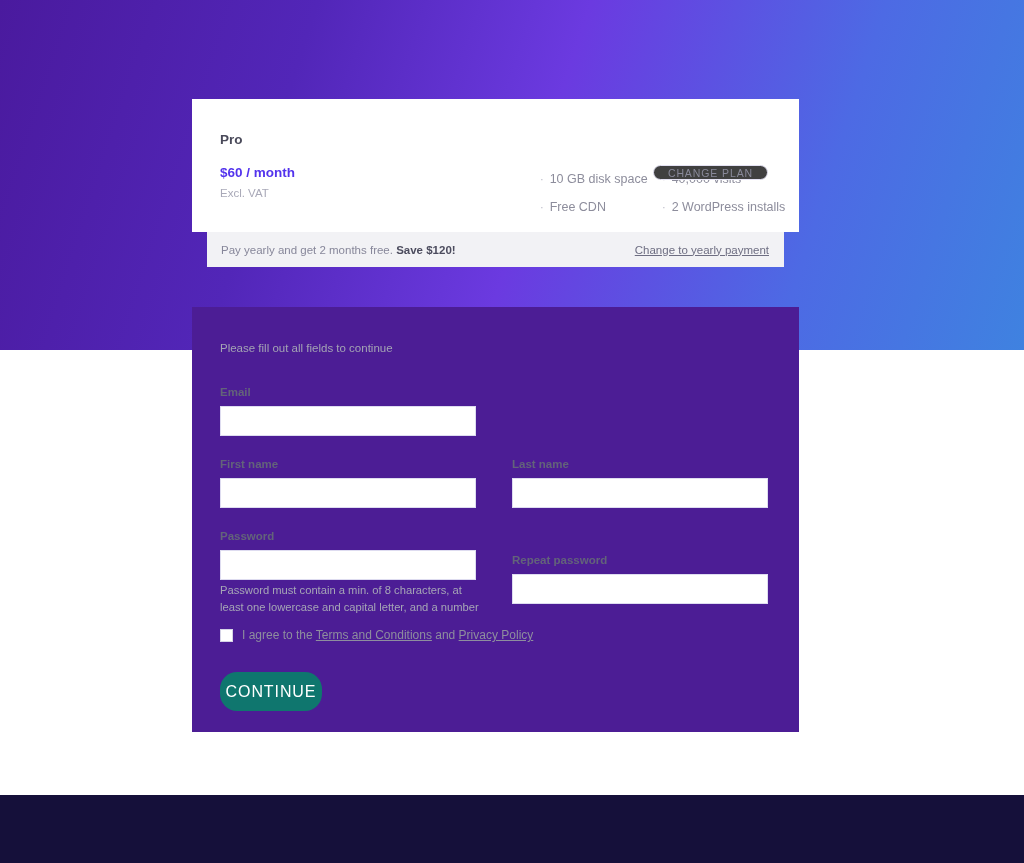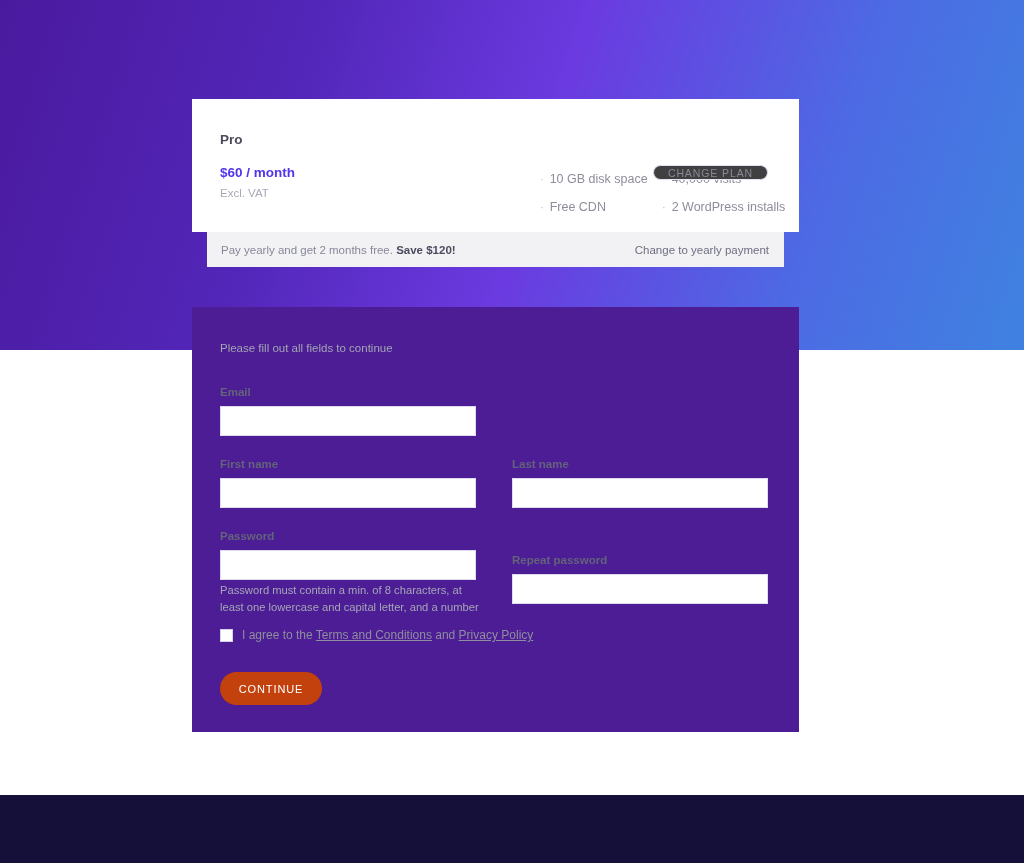--- a/index.html
+++ b/index.html
@@ -97,21 +97,21 @@
     position: absolute; left: 207px; top: 232px; width: 577px; height: 35px;
     background: #f2f2f5;
     display: flex; align-items: center;
   }
   .yearly-text {
     position: absolute; left: 14px; font-size: 11.5px; color: #87879a;
   }
   .yearly-text b { color: #4c4c5e; }
   .yearly-link {
     position: absolute; right: 15px; font-size: 11.5px; color: #6e6e82;
-    cursor: pointer; padding-left: 34px;
+    text-decoration: underline; cursor: pointer; padding-left: 34px;
   }
 
   
   .form-card {
     position: absolute; left: 192px; top: 307px; width: 607px; height: 425px;
     background: #4c1d95;
   }
   .form-note {
     position: absolute; left: 28px; top: 35px;
     font-size: 11.5px; color: #a4a4b4;
@@ -141,23 +141,23 @@
   }
   .agree-box {
     width: 13px; height: 13px; border: 1px solid #d5d3e6; background: #fff;
     margin-right: 9px; cursor: pointer; flex: 0 0 auto;
   }
   .agree-row a {
     color: #8e8e9e; text-decoration: underline; cursor: pointer;
   }
   .continue-btn {
     position: absolute; left: 220px; top: 672px;
-    width: 102px; height: 33px; border: none; border-radius: 17px;
-    background: #c2410c; color: #ffffff;
-    font-size: 11px; letter-spacing: 0.9px;
+    width: 102px; height: 39px; border: none; border-radius: 17px;
+    background: #0f766e; color: #ffffff;
+    font-size: 16px; letter-spacing: 0.9px;
     font-family: "Liberation Sans", sans-serif; cursor: pointer;
   }
 
   
   .footer {
     position: absolute; left: 0; top: 795px; width: 1024px; height: 68px;
     background: #15103a;
   }
 </style>
 </head>

